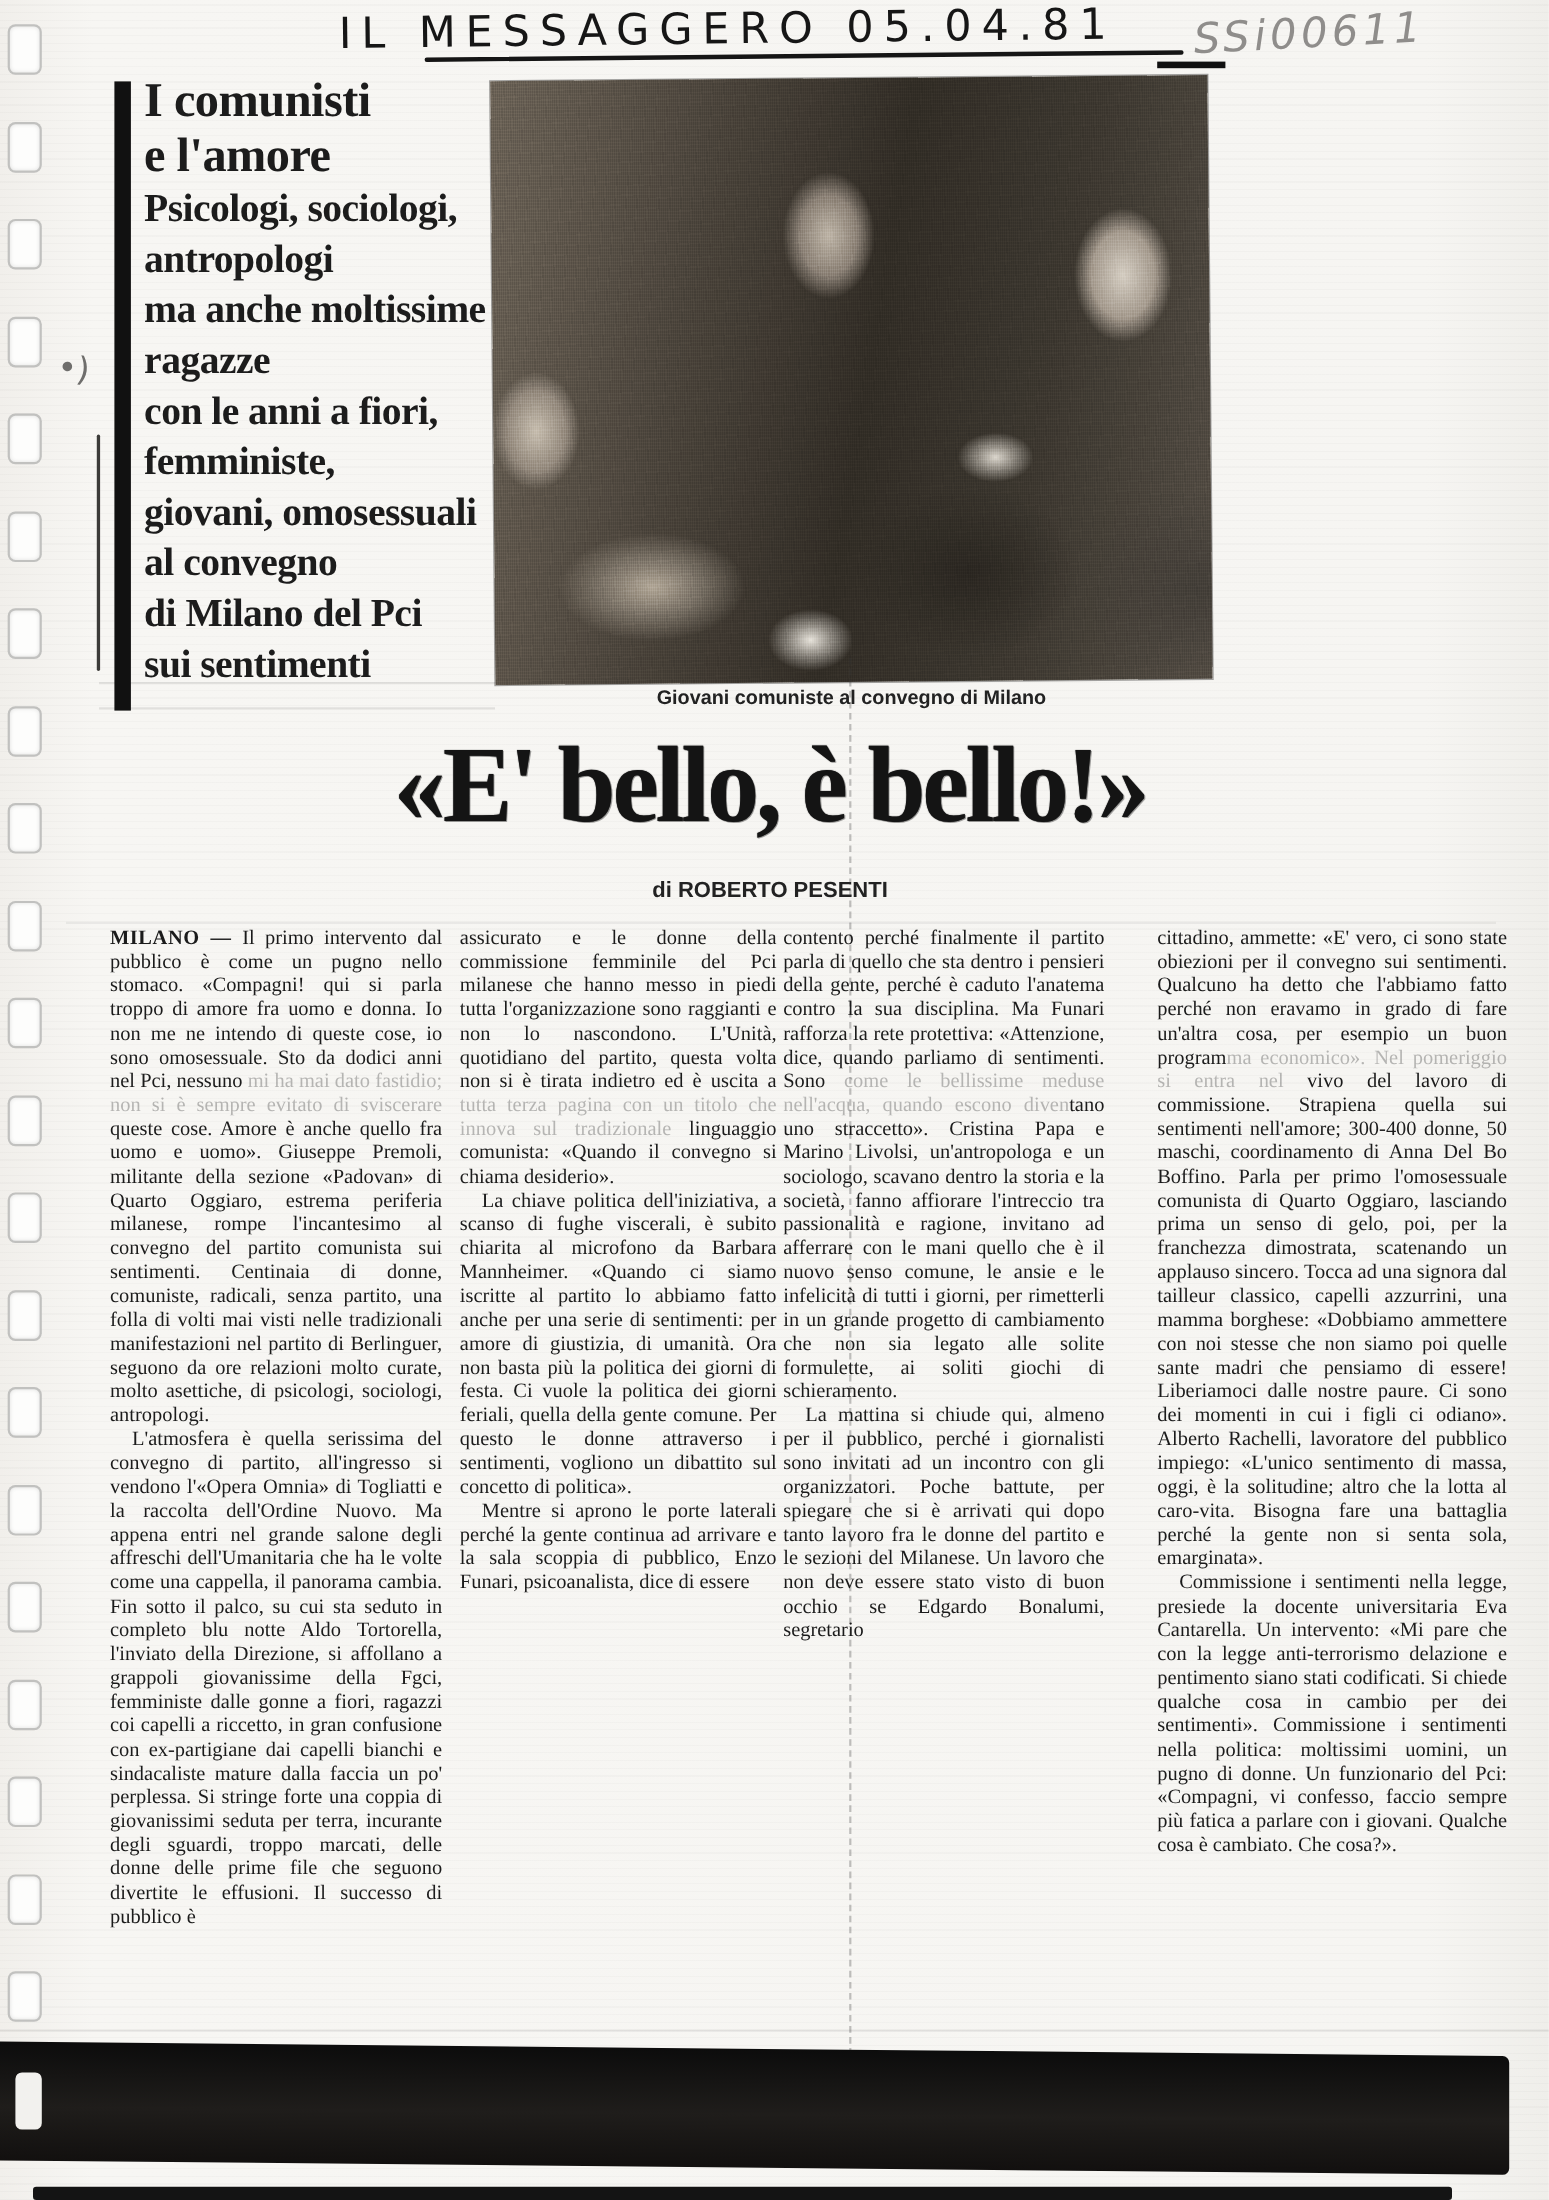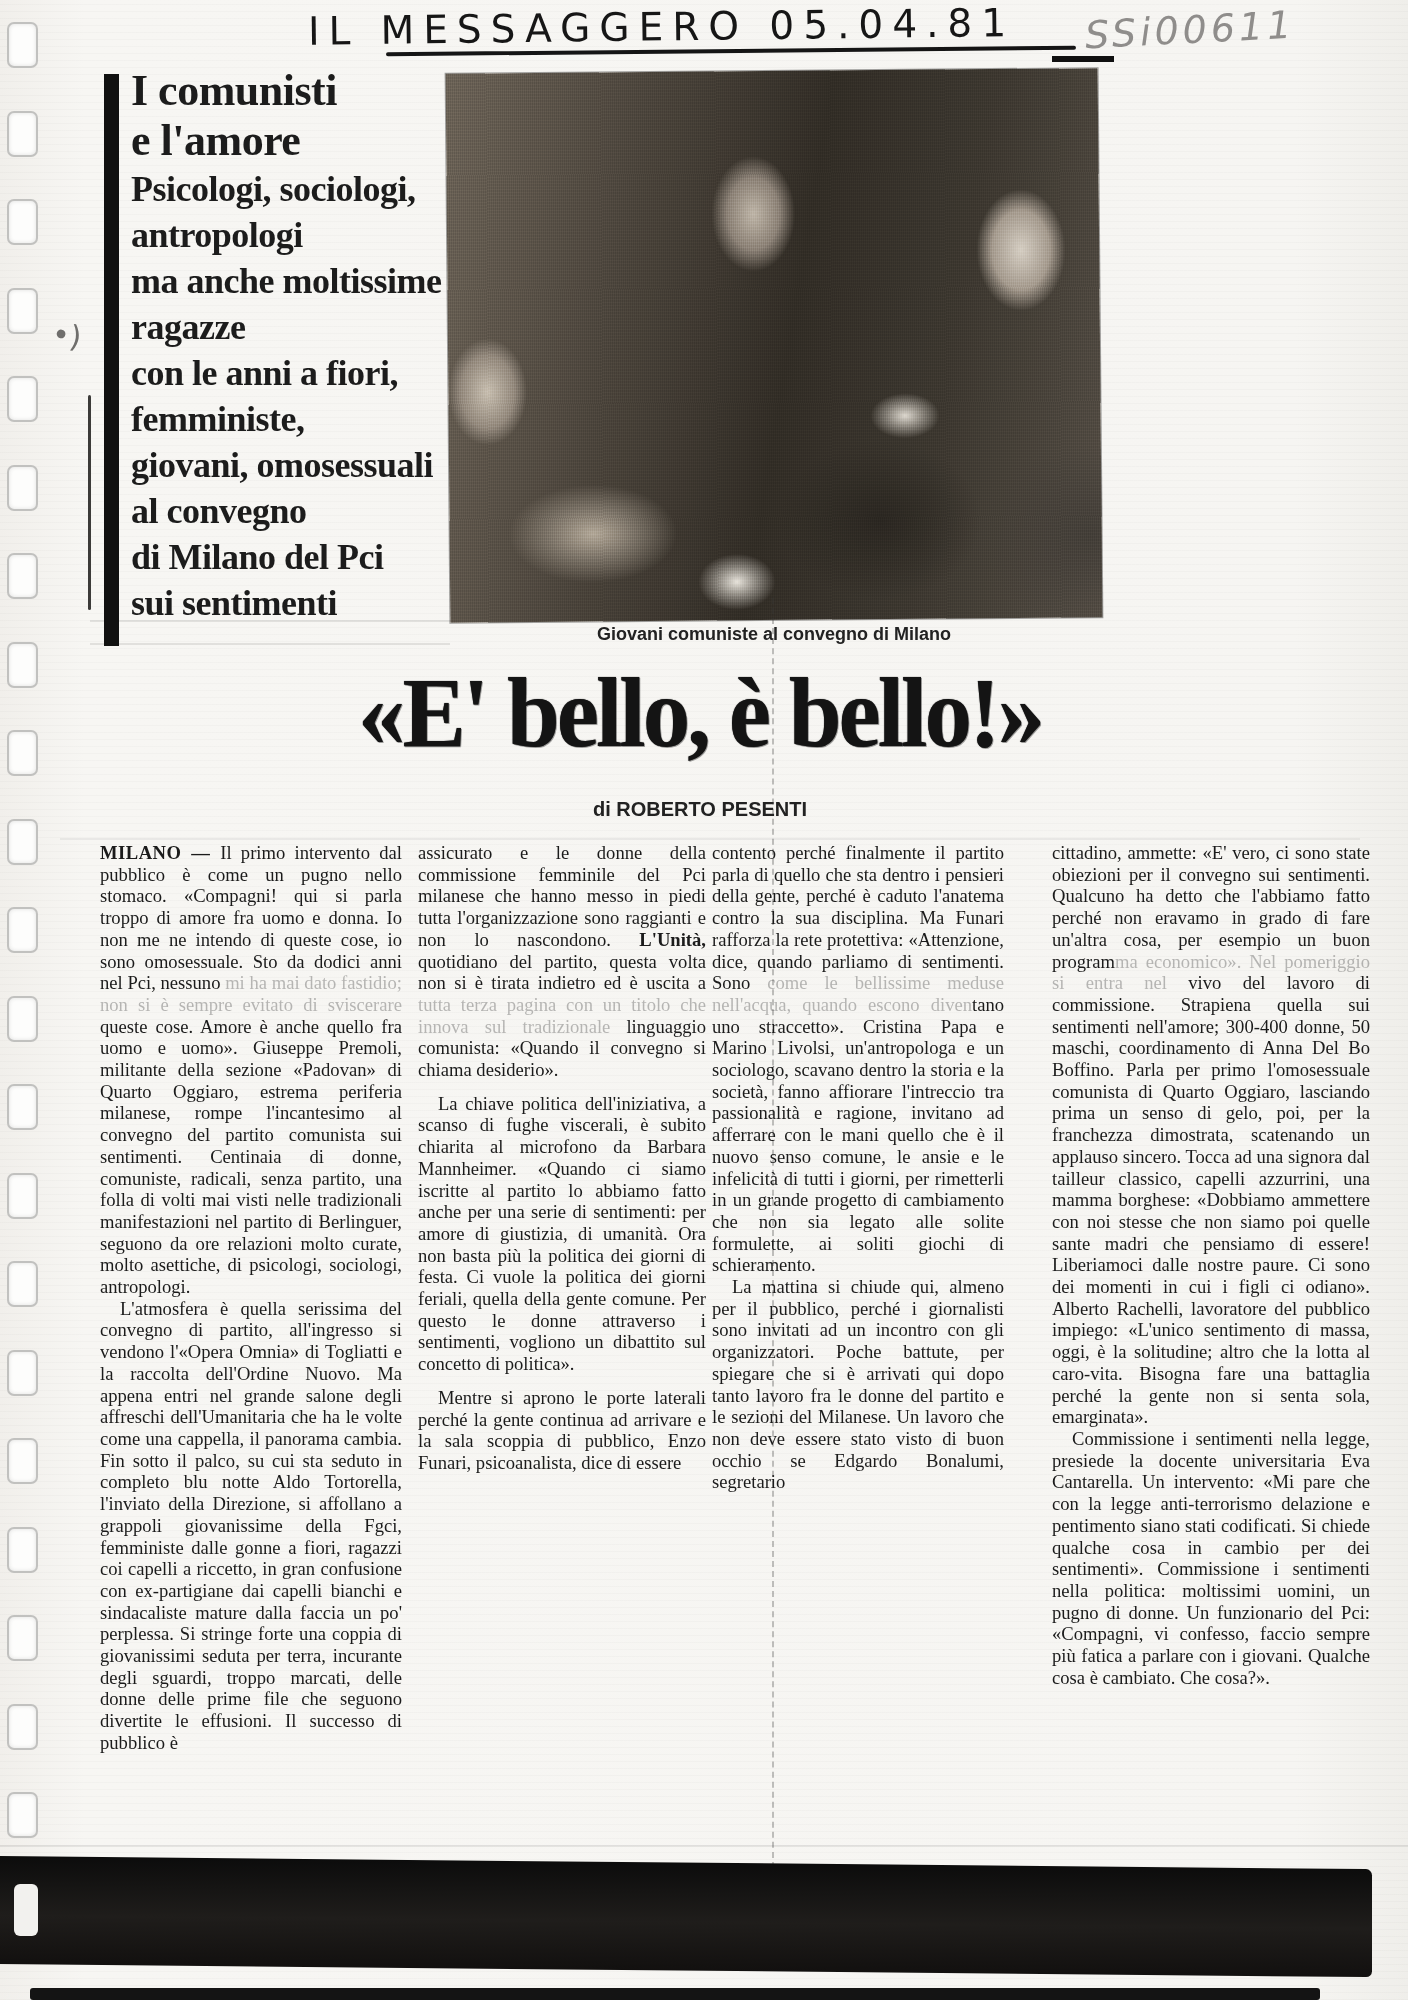--- a/index.html
+++ b/index.html
@@ -72,27 +72,27 @@
     transform:scaleY(1.04);color:#141414;
     text-shadow:0 0 1px rgba(20,20,20,.9), 1px 1px 0 rgba(20,20,20,.35);}
   .byline{position:absolute;left:320px;top:798px;width:760px;text-align:center;
     font-family:"Liberation Sans", sans-serif;font-weight:700;font-size:20px;color:#222;}
 
   
   .col{position:absolute;top:842px;text-align:justify;
     font-size:18.6px;line-height:21.7px;color:#1b1b1b;overflow:hidden;}
   .col p{margin:0;}
   .para.indent{text-indent:20px;}
-  .para.gap{margin-top:12px;}
+  .para.gap{margin-top:0;}
   #col1{left:100px;width:302px;height:1058px;}
   #col2{left:418px;width:288px;height:800px;}
   #col3{left:712px;width:292px;height:800px;}
   #col4{left:1028px;width:318px;height:1062px;margin-left:24px;}
   .faded{color:rgba(75,75,75,.38);filter:blur(.4px);}
-  .bold-inline{font-weight:700;}
+  .bold-inline{font-weight:400;}
   .lead{font-weight:700;letter-spacing:.5px;}
 
   
   .crease{position:absolute;left:772px;top:598px;height:1300px;width:0;
     border-left:2px dashed rgba(55,55,55,.30);}
 
   
   .band{position:absolute;left:0;top:1856px;width:1372px;height:108px;
     background:linear-gradient(180deg,#0c0c0c 0%,#1f1d1b 55%,#12100f 100%);
     transform:skewY(.55deg);transform-origin:left top;border-radius:0 6px 6px 0;}

